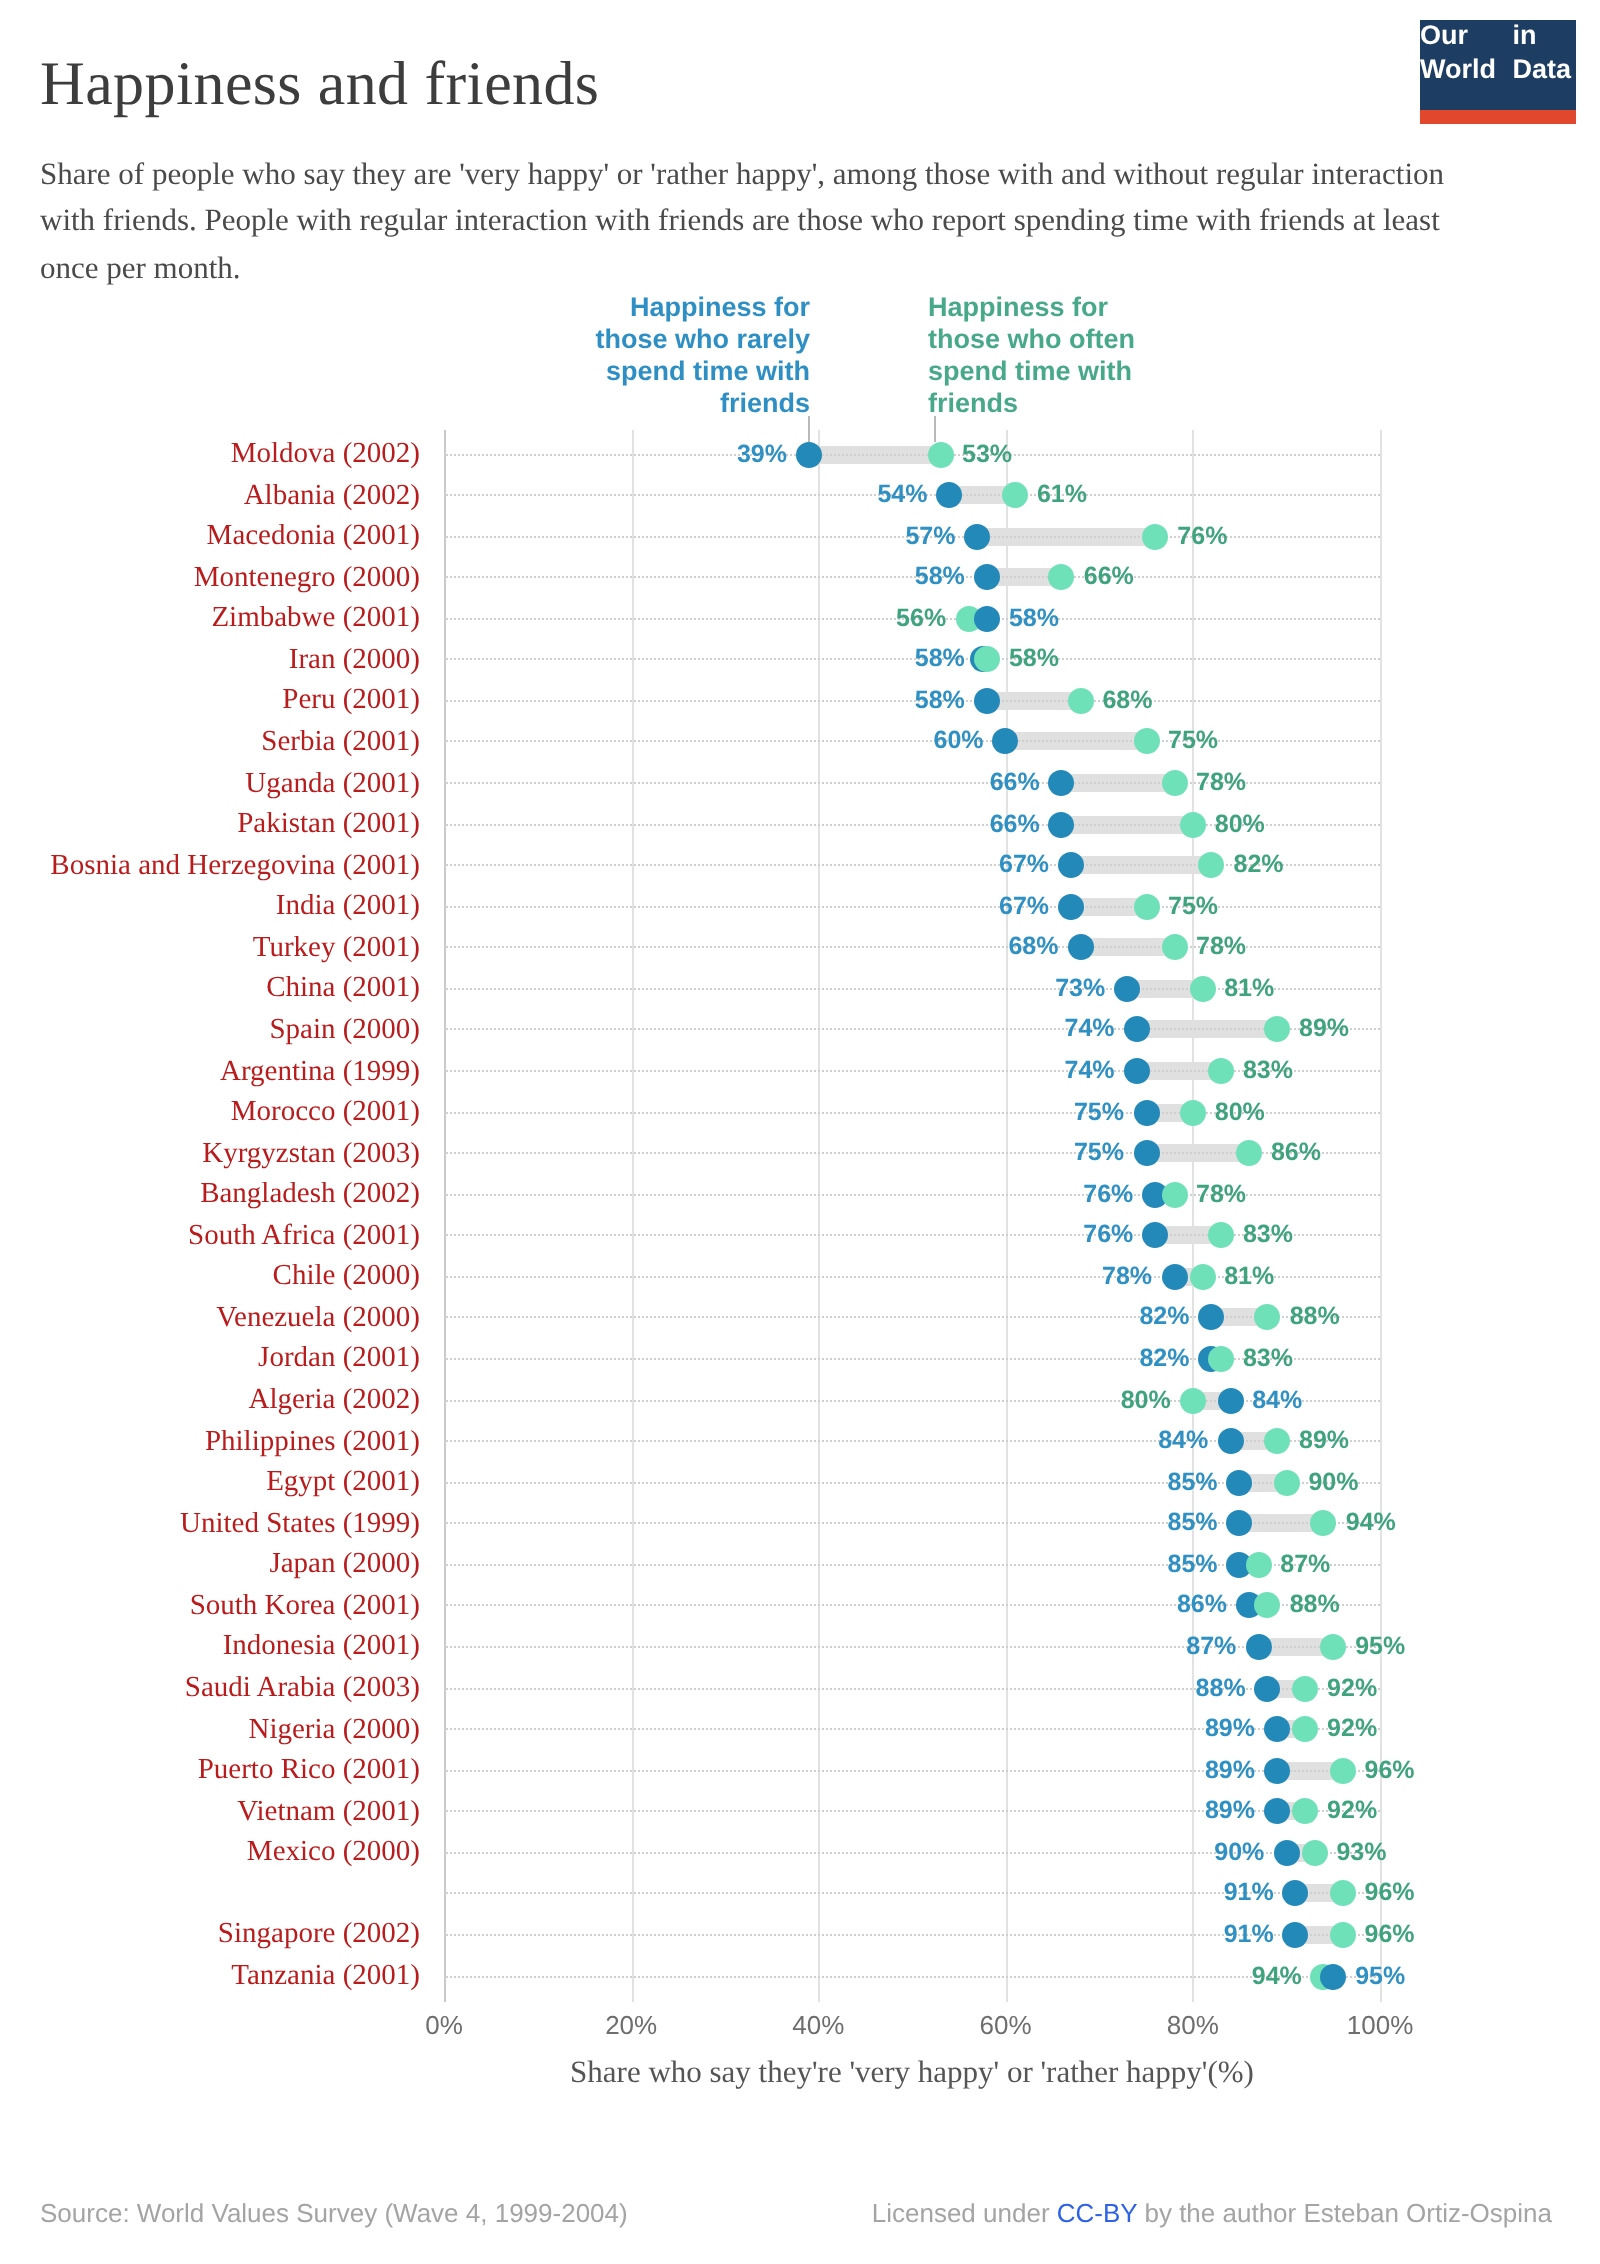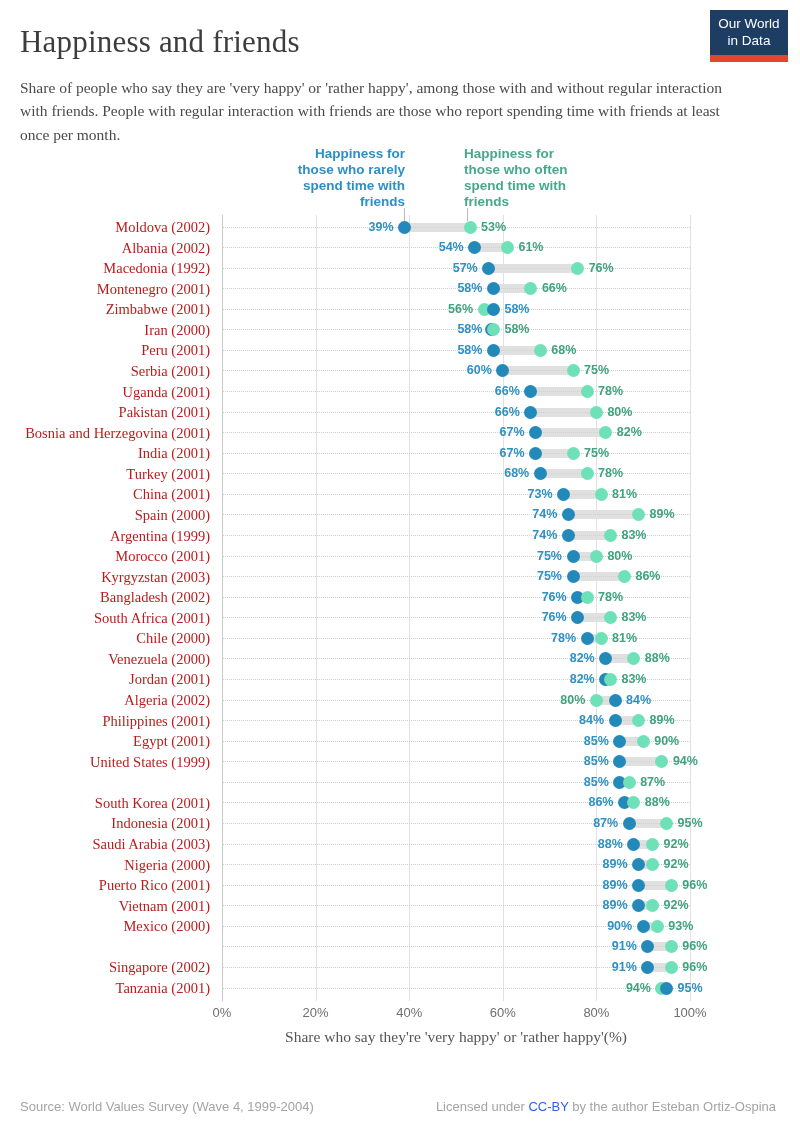--- a/index.html
+++ b/index.html
@@ -6,22 +6,22 @@
   .page{position:relative;width:800px;height:1132px;background:#ffffff;overflow:hidden;
         font-family:"Liberation Sans", sans-serif;}
 
   .page-title{position:absolute;left:20px;top:24px;margin:0;font-family:"Liberation Serif","DejaVu Serif",serif;
     font-size:31px;font-weight:500;color:#3d3d3d;letter-spacing:.2px;}
   .subtitle{position:absolute;left:20px;top:76px;width:712px;margin:0;
     font-family:"Liberation Serif","DejaVu Serif",serif;font-size:15.5px;line-height:1.5;color:#4a4a4a;}
 
   .logo{position:absolute;right:12px;top:10px;width:78px;height:52px;background:#1d3d63;
     display:flex;flex-direction:column;}
-  .logo-text{flex:1;display:flex;flex-direction:column;align-items:center;justify-content:center;
-    color:#fff;font-size:13.5px;font-weight:normal;line-height:1.25;}
+  .logo-text{flex:1;display:flex;flex-direction:row;justify-content:center;
+    color:#fff;font-size:13.5px;font-weight:bold;line-height:1.25;}
   .logo-bar{height:7px;background:#e0472c;}
 
   .legend-label{position:absolute;top:146px;font-size:13.5px;font-weight:bold;line-height:16px;white-space:pre-line;}
   .legend-rarely{right:395px;text-align:right;}
   .legend-often{left:464px;text-align:left;}
   .legend-tick{position:absolute;top:208px;width:1px;height:13px;background:#b9b9b9;}
   .tick-rarely{left:404px;}
   .tick-often{left:467px;}
 
   .labels{position:absolute;left:0;top:215px;width:210px;height:780px;}
@@ -71,22 +71,22 @@
   <div class="legend-label legend-often" id="legend-often" style="color: rgb(71, 168, 138);">Happiness for
 those who often
 spend time with
 friends</div>
   <div class="legend-tick tick-rarely"></div>
   <div class="legend-tick tick-often"></div>
 
   <div class="labels" id="labels">
       <div class="country-label" style="top: 2px;">Moldova (2002)</div>
       <div class="country-label" style="top: 22.568px;">Albania (2002)</div>
-      <div class="country-label" style="top: 43.136px;">Macedonia (1992)</div>
-      <div class="country-label" style="top: 63.704px;">Montenegro (2001)</div>
+      <div class="country-label" style="top: 43.136px;">Macedonia (2001)</div>
+      <div class="country-label" style="top: 63.704px;">Montenegro (2000)</div>
       <div class="country-label" style="top: 84.272px;">Zimbabwe (2001)</div>
       <div class="country-label" style="top: 104.84px;">Iran (2000)</div>
       <div class="country-label" style="top: 125.408px;">Peru (2001)</div>
       <div class="country-label" style="top: 145.976px;">Serbia (2001)</div>
       <div class="country-label" style="top: 166.544px;">Uganda (2001)</div>
       <div class="country-label" style="top: 187.112px;">Pakistan (2001)</div>
       <div class="country-label" style="top: 207.68px;">Bosnia and Herzegovina (2001)</div>
       <div class="country-label" style="top: 228.248px;">India (2001)</div>
       <div class="country-label" style="top: 248.816px;">Turkey (2001)</div>
       <div class="country-label" style="top: 269.384px;">China (2001)</div>
@@ -96,20 +96,21 @@
       <div class="country-label" style="top: 351.656px;">Kyrgyzstan (2003)</div>
       <div class="country-label" style="top: 372.224px;">Bangladesh (2002)</div>
       <div class="country-label" style="top: 392.792px;">South Africa (2001)</div>
       <div class="country-label" style="top: 413.36px;">Chile (2000)</div>
       <div class="country-label" style="top: 433.928px;">Venezuela (2000)</div>
       <div class="country-label" style="top: 454.496px;">Jordan (2001)</div>
       <div class="country-label" style="top: 475.064px;">Algeria (2002)</div>
       <div class="country-label" style="top: 495.632px;">Philippines (2001)</div>
       <div class="country-label" style="top: 516.2px;">Egypt (2001)</div>
       <div class="country-label" style="top: 536.768px;">United States (1999)</div>
+      <div class="country-label" style="top: 557.336px;">Japan (2000)</div>
       <div class="country-label" style="top: 577.904px;">South Korea (2001)</div>
       <div class="country-label" style="top: 598.472px;">Indonesia (2001)</div>
       <div class="country-label" style="top: 619.04px;">Saudi Arabia (2003)</div>
       <div class="country-label" style="top: 639.608px;">Nigeria (2000)</div>
       <div class="country-label" style="top: 660.176px;">Puerto Rico (2001)</div>
       <div class="country-label" style="top: 680.744px; margin-left: 16px;">Vietnam (2001)</div>
       <div class="country-label" style="top: 701.312px;">Mexico (2000)</div>
       <div class="country-label" style="top: 742.448px;">Singapore (2002)</div>
       <div class="country-label" style="top: 763.016px;">Tanzania (2001)</div>
     </div>

